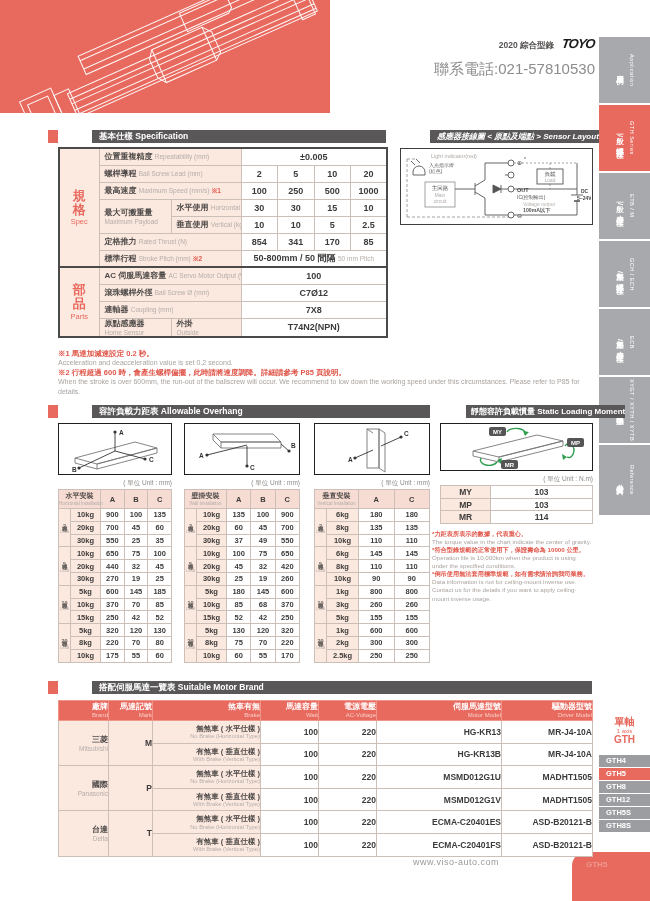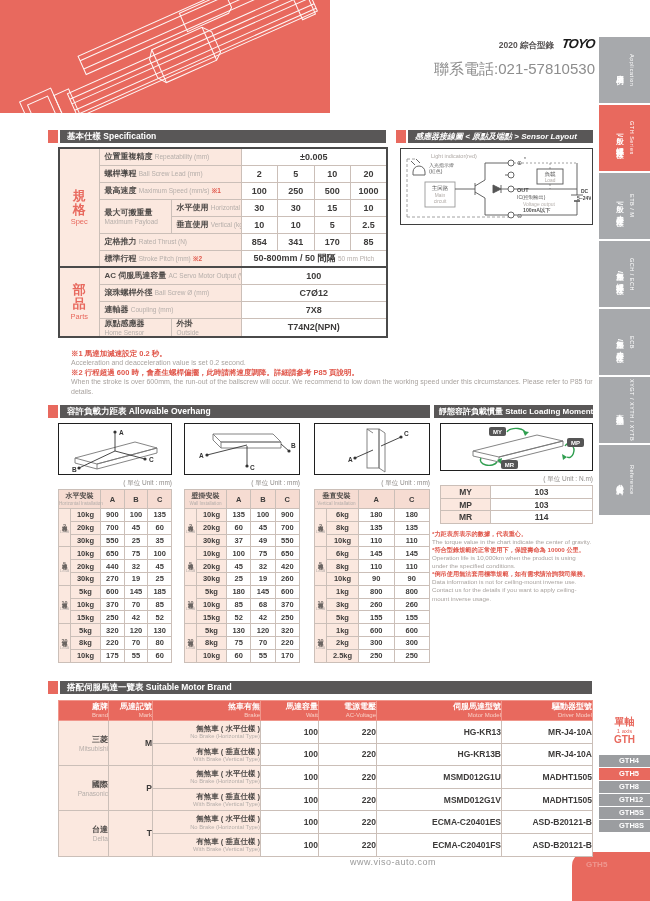--- a/index.html
+++ b/index.html
@@ -16,41 +16,41 @@
   
   .hero{left:0;top:0;width:330px;height:113px;background:var(--red);}
   
   .brandline{left:330px;top:36px;width:265px;text-align:right;font-size:8.5px;color:#565252;font-weight:bold;}
   .logo{display:inline-block;font-size:13px;font-weight:bold;font-style:italic;color:#1b1b1b;letter-spacing:-1px;transform:skewX(-8deg);margin-left:6px;}
   .phone{left:330px;top:60px;width:265px;text-align:right;font-size:15px;color:#8d8d8d;}
 
   
   .sec-head{display:flex;height:13px;}
   .sec-head .sq{width:10px;background:var(--red);margin-right:2px;}
-  .sec-head .bar{flex:1;background:var(--bar);color:#fff;font-size:8.5px;font-weight:bold;line-height:13px;padding-left:7px;white-space:nowrap;}
+  .sec-head .bar{flex:1;background:var(--bar);color:#fff;font-size:8.5px;font-weight:bold;line-height:13px;padding-left:7px;white-space:nowrap;margin-left:32px;}
 
   
   table{border-collapse:collapse;table-layout:fixed;}
   .spec{left:58px;top:147px;width:328px;border:2px solid var(--bdd);}
   .spec td{border:1px solid var(--bd);height:17px;padding:0;background:#fff;overflow:hidden;}
   .spec td.lbl{background:var(--pink);font-size:8px;font-weight:bold;color:var(--lbl);padding-left:5px;text-align:left;white-space:nowrap;}
   .spec .en{font-weight:normal;color:var(--mut);font-size:6.5px;}
   .spec .mark{color:var(--dkred);font-size:6.5px;font-weight:bold;}
   .spec td.val{text-align:center;font-size:9px;font-weight:bold;color:var(--ink);}
   .spec td.sec{background:#fce9e0;color:var(--red);text-align:center;vertical-align:middle;}
   .sec .zh{font-size:13px;font-weight:bold;line-height:1.1;}
   .sec .sec-en{font-size:7.5px;}
   .light{color:var(--mut);font-size:6.5px;font-weight:normal;}
   tr.parts td{border-top:2px solid var(--bdd);}
   .two div{line-height:1.25;}
   .two .en{display:block;}
   td.hsr{height:15px;}
 
   
-  .notes{left:58px;top:349px;width:534px;margin-left:13px;}
+  .notes{left:58px;top:349px;width:534px;}
   .n-red{color:var(--dkred);font-size:7.5px;font-weight:bold;line-height:1.25;}
   .n-gray{color:#a9a39f;font-size:7px;line-height:1.35;}
 
   
   .sensorbox{left:400px;top:148px;width:193px;height:77px;border:1.5px solid #3f3f3f;background:#fff;}
 
   
   .diag{border:1.5px solid #1f1f1f;background:#fff;}
   .unit{font-size:6.5px;color:#8f8b88;text-align:right;}
   .oh{border:1.5px solid var(--bdd);}
@@ -88,24 +88,24 @@
 
   
   .vtab{left:599px;width:51px;background:var(--tab);color:#fff;display:flex;align-items:center;justify-content:center;gap:4px;}
   .vtab.active{background:var(--red);}
   .vtab .zh{writing-mode:vertical-rl;font-size:7.5px;font-weight:bold;letter-spacing:1px;}
   .vtab .en{writing-mode:vertical-rl;font-size:5.5px;letter-spacing:.5px;}
   .series{left:599px;top:716px;width:51px;text-align:center;color:var(--red);line-height:1.15;}
   .series .s1{font-size:10px;font-weight:bold;}
   .series .s2{font-size:6px;}
   .series .s3{font-size:10px;font-weight:bold;}
-  .model{left:599px;width:51px;height:11.5px;background:var(--tab2);color:#fff;font-size:7.5px;font-weight:bold;line-height:11.5px;padding-left:20px;}
+  .model{left:599px;width:51px;height:11.5px;background:var(--tab2);color:#fff;font-size:7.5px;font-weight:bold;line-height:11.5px;padding-left:7px;}
   .model.active{background:var(--red);}
   .corner{left:572px;top:852px;width:78px;height:49px;background:var(--red);border-top-left-radius:14px;color:rgba(255,255,255,.3);font-size:8px;font-weight:bold;padding:8px 0 0 14px;}
-  .site{left:350px;top:857px;width:212px;text-align:left;font-size:9px;color:#9a9a9a;letter-spacing:.5px;}
+  .site{left:350px;top:857px;width:212px;text-align:center;font-size:9px;color:#9a9a9a;letter-spacing:.5px;}
 
   svg text{font-family:"Liberation Sans",sans-serif;}
 </style>
 </head>
 <body>
 
 <div class="abs hero">
   <svg width="330" height="113" viewBox="0 0 330 113">
     <g fill="none" stroke="#fff" stroke-width="1" opacity="0.95" transform="translate(18,118) rotate(-24)">
       <rect x="55" y="-2" width="262" height="26"></rect>

